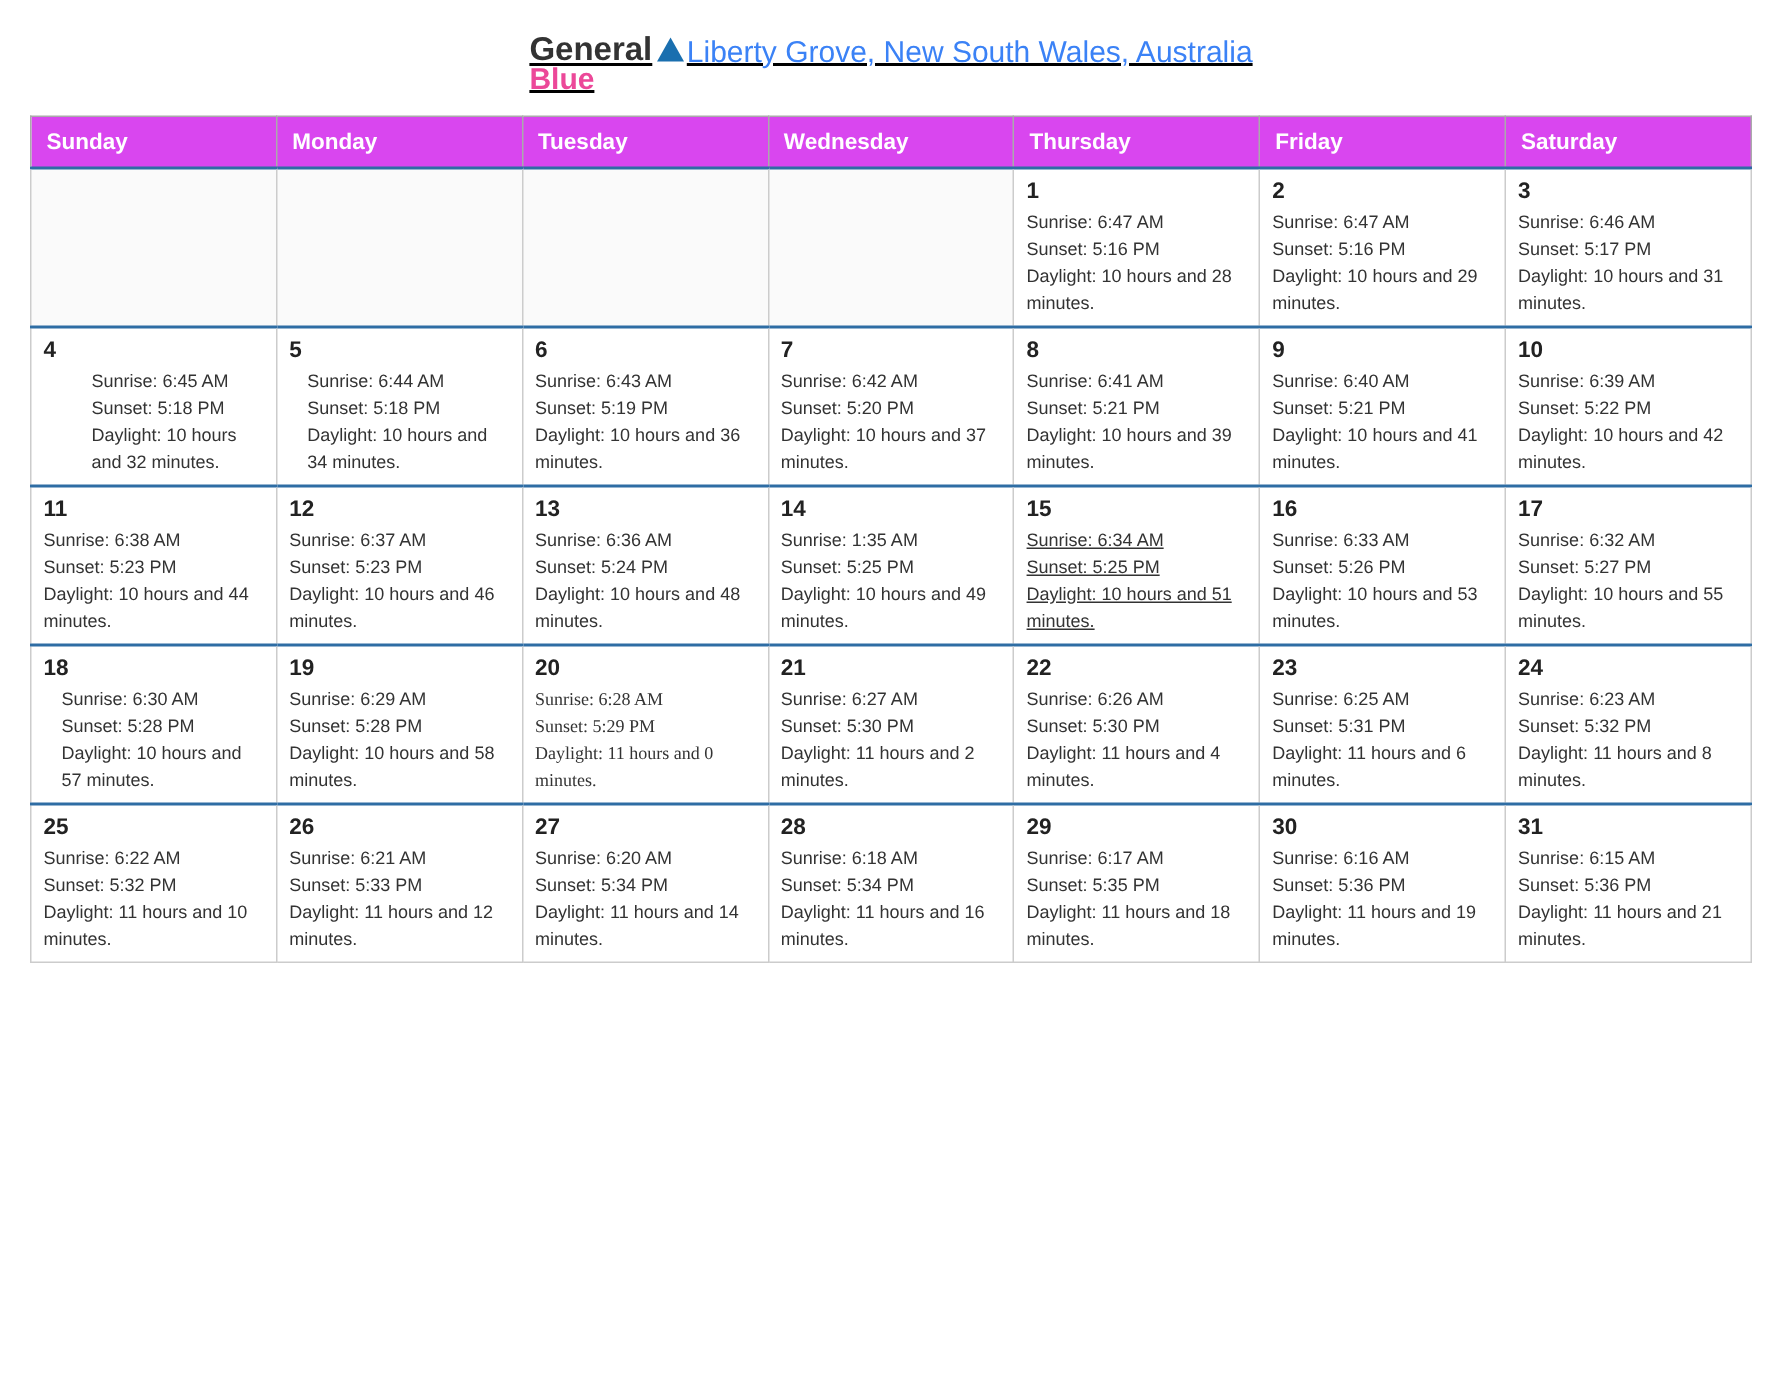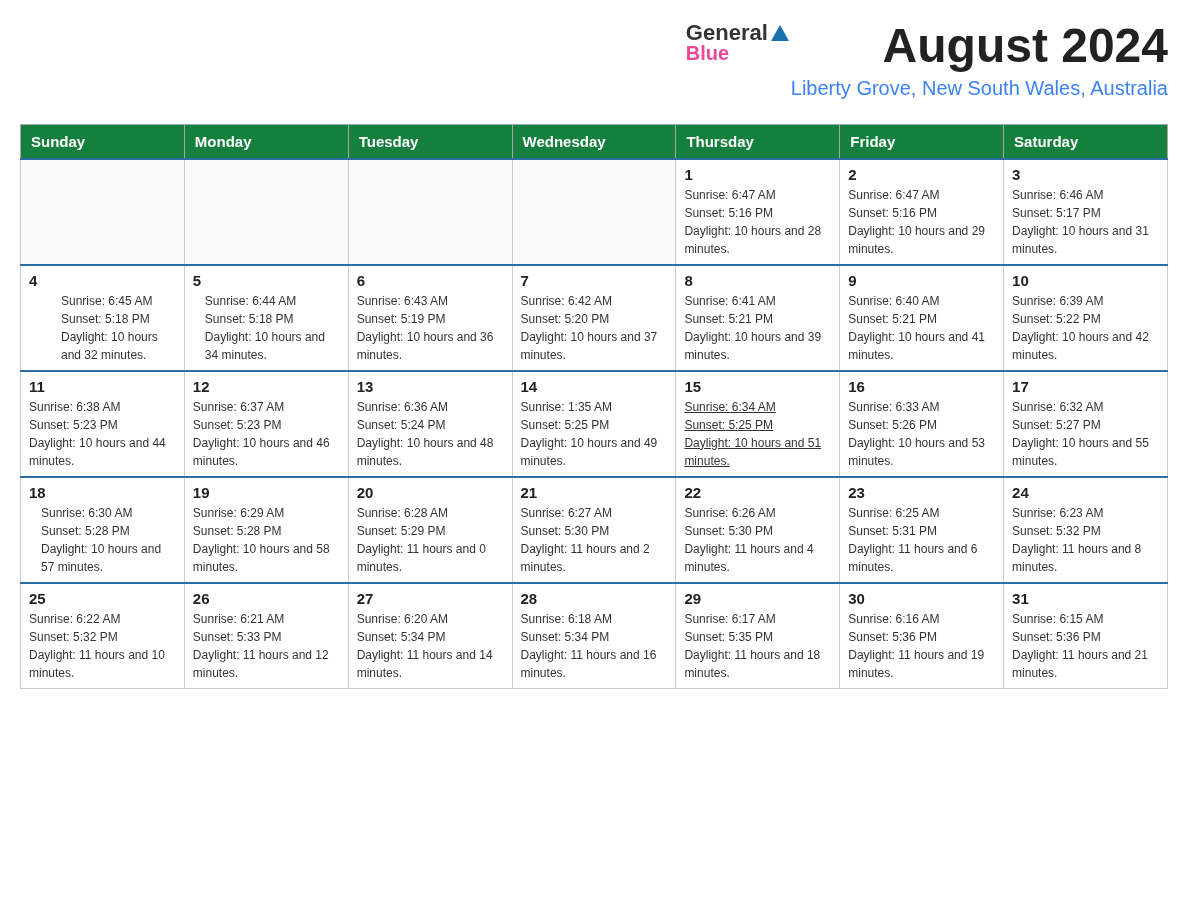--- a/index.html
+++ b/index.html
@@ -5,23 +5,24 @@
     * { box-sizing: border-box; margin: 0; padding: 0; }
     body {
       font-family: Arial, sans-serif;
       background: #fff;
       padding: 20px;
       width: 1188px;
       min-height: 918px;
     }
     .header-area {
       display: flex;
-      justify-content: flex-end;
+      justify-content: center;
       align-items: flex-start;
-      margin-bottom: 24px;
+      margin-bottom: 12px;
+      text-decoration: underline;
     }
     .logo-text-general {
       font-size: 22px;
       font-weight: bold;
       color: #333;
     }
     .logo-text-blue {
       font-size: 20px;
       font-weight: bold;
       color: #ec4899;
@@ -39,21 +40,21 @@
       font-size: 20px;
       color: #3b82f6;
       margin-top: 4px;
     }
     .calendar {
       width: 100%;
       border-collapse: collapse;
       border: 1px solid #aaa;
     }
     .calendar th {
-      background-color: #15803d;
+      background-color: #d946ef;
       color: #fff;
       font-size: 15px;
       font-weight: bold;
       padding: 8px 10px;
       text-align: left;
       border: 1px solid #aaa;
     }
     .calendar td {
       vertical-align: top;
       border: 1px solid #ccc;
@@ -98,21 +99,20 @@
   <div class="logo-wrapper">
     <div class="logo-line">
       <span class="logo-text-general">General</span>
       <svg width="22" height="22" viewBox="0 0 22 22" style="margin-left:1px;margin-top:2px;">
         <polygon points="11,2 20,18 2,18" fill="#1a6faf"></polygon>
       </svg>
     </div>
     <span class="logo-text-blue" style="margin-top:-4px;margin-left:0;">Blue</span>
   </div>
   <div class="title-area">
-    <div class="page-title">August 2024</div>
     <div class="subtitle">Liberty Grove, New South Wales, Australia</div>
   </div>
 </div>
 
 <table class="calendar">
   <thead>
     <tr>
     <th>Sunday</th>
         <th>Monday</th>
         <th>Tuesday</th>
@@ -243,21 +243,21 @@
 Daylight: 10 hours and 57 minutes.</div>
         </td>
         <td>
           <span class="day-number">19</span>
           <div class="day-info" style="white-space: pre-line;">Sunrise: 6:29 AM
 Sunset: 5:28 PM
 Daylight: 10 hours and 58 minutes.</div>
         </td>
         <td>
           <span class="day-number">20</span>
-          <div class="day-info" style="white-space: pre-line;">Sunrise: 6:28 AM
+          <div class="day-info" style="white-space: pre-line; font-family: Liberation Serif, serif;">Sunrise: 6:28 AM
 Sunset: 5:29 PM
 Daylight: 11 hours and 0 minutes.</div>
         </td>
         <td>
           <span class="day-number">21</span>
           <div class="day-info" style="white-space: pre-line;">Sunrise: 6:27 AM
 Sunset: 5:30 PM
 Daylight: 11 hours and 2 minutes.</div>
         </td>
         <td>

